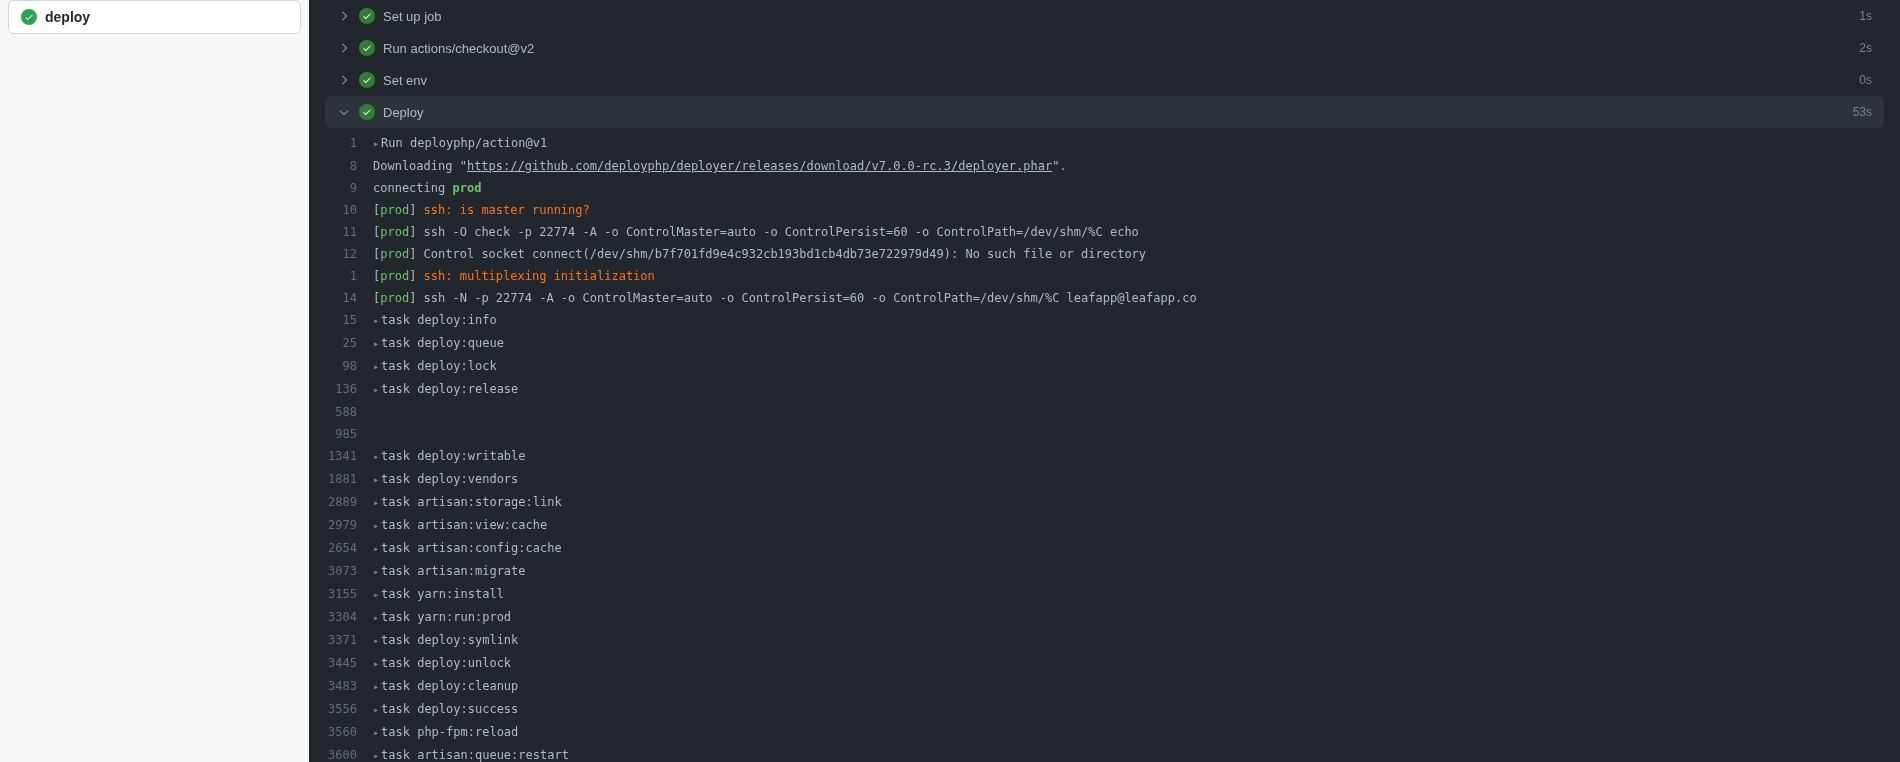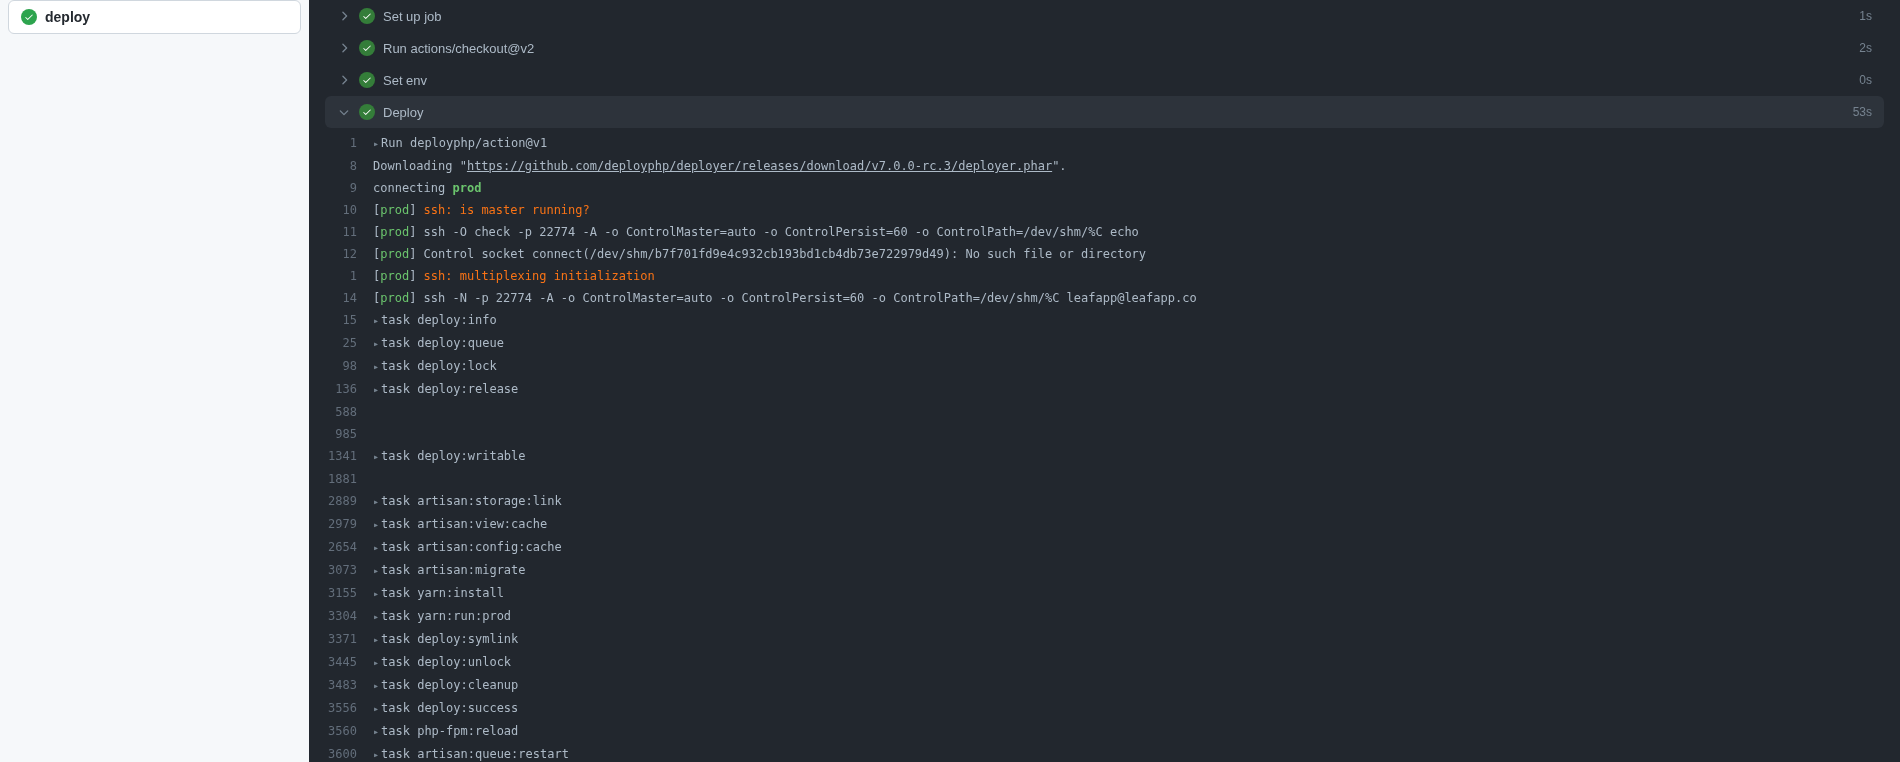--- a/index.html
+++ b/index.html
@@ -243,20 +243,21 @@
         </div>
         <div class="log-line">
           <span class="line-no">985</span>
         </div>
         <div class="log-line">
           <span class="line-no">1341</span>
           <span class="line-content"><span class="triangle">▸</span><span>task deploy:writable</span></span>
         </div>
         <div class="log-line">
           <span class="line-no">1881</span>
+          <span class="line-content"><span class="triangle">▸</span><span>task deploy:vendors</span></span>
         </div>
         <div class="log-line">
           <span class="line-no">2889</span>
           <span class="line-content"><span class="triangle">▸</span><span>task artisan:storage:link</span></span>
         </div>
         <div class="log-line">
           <span class="line-no">2979</span>
           <span class="line-content"><span class="triangle">▸</span><span>task artisan:view:cache</span></span>
         </div>
         <div class="log-line">

